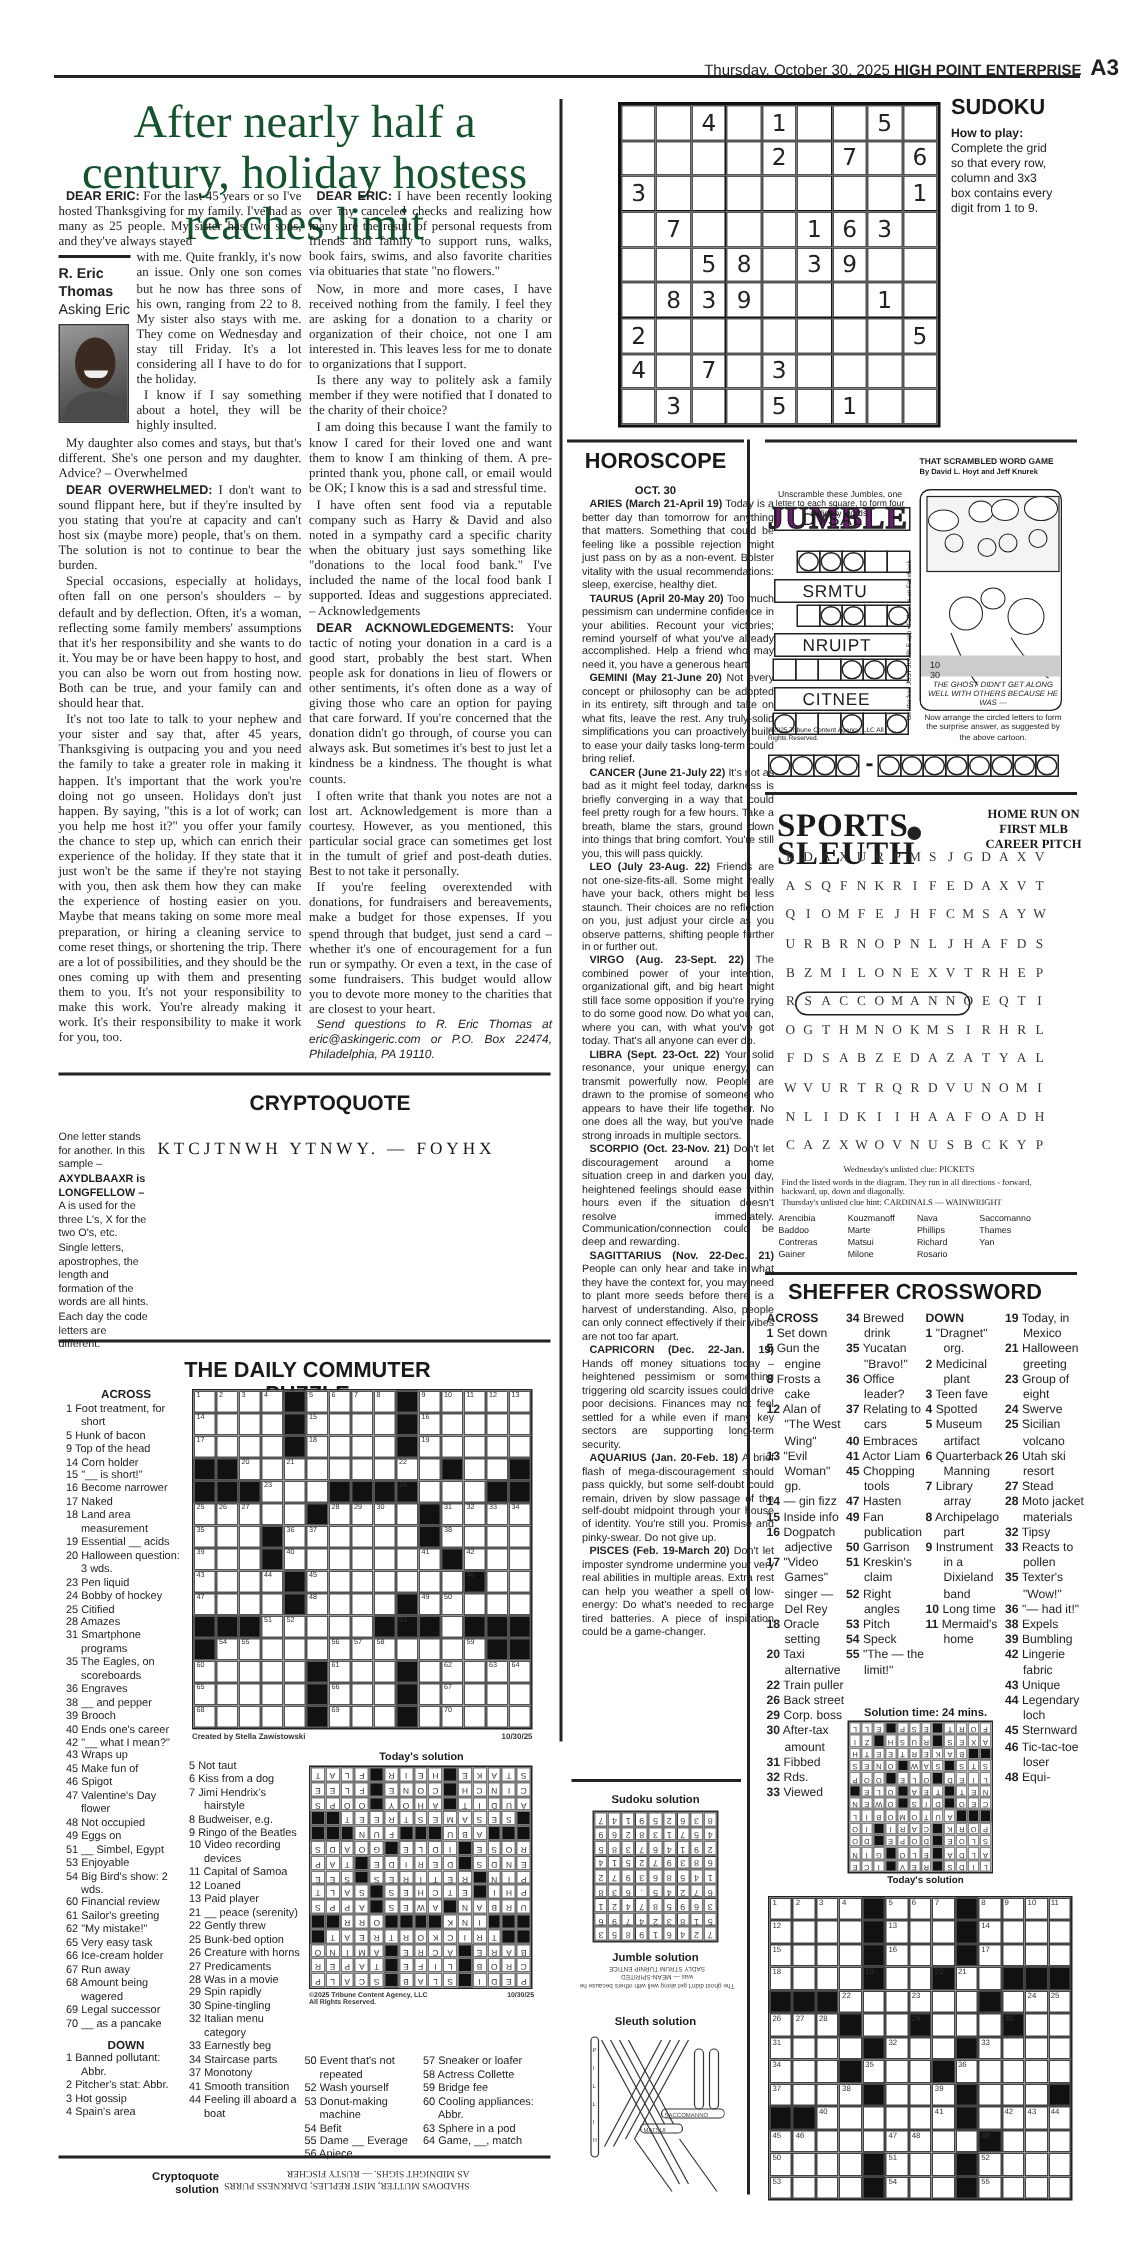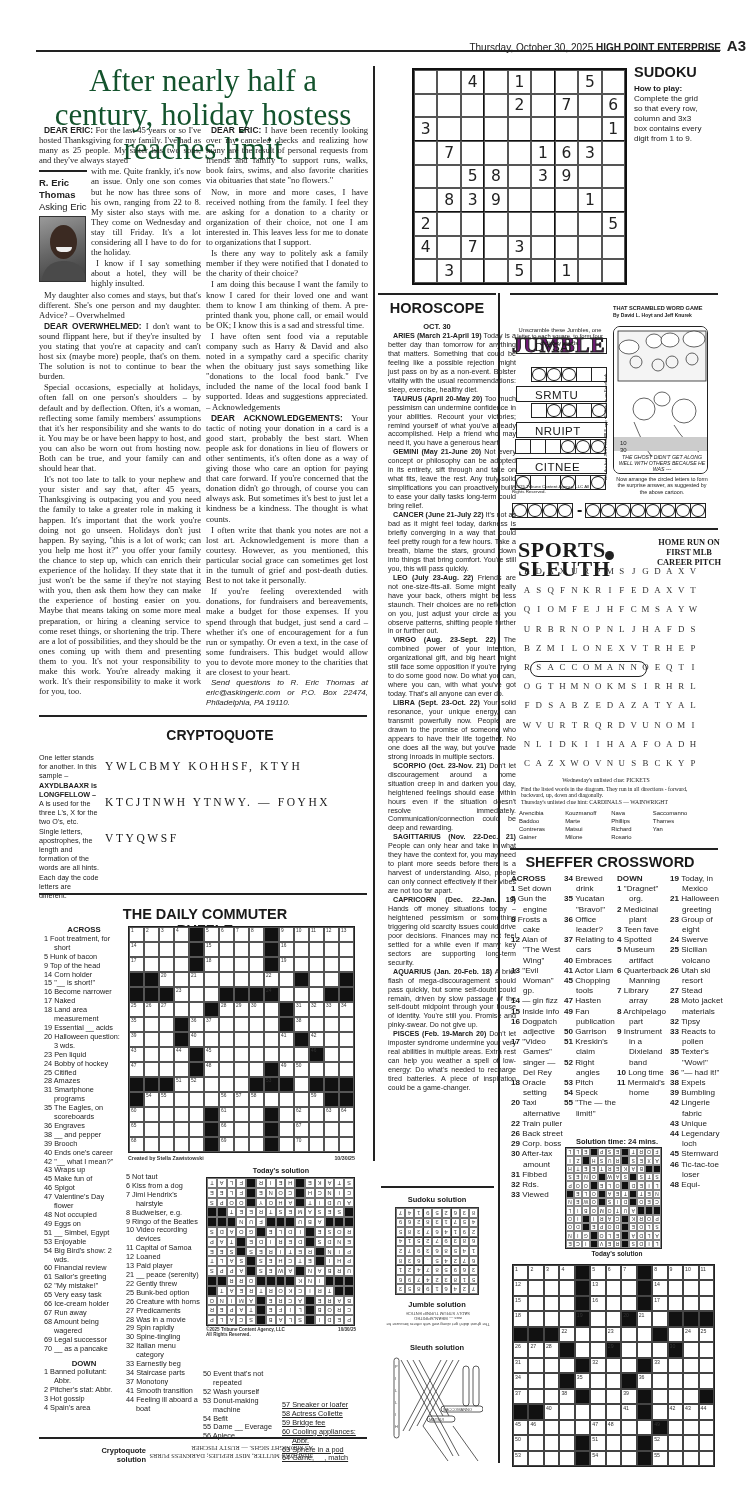--- a/index.html
+++ b/index.html
@@ -30,21 +30,21 @@
   #crypto-lines .cl { font-family: "Liberation Serif", serif; font-size: 11.5px; letter-spacing: 2.6px; height: 36px; white-space: nowrap; }
 
   
   #commuter-title { top: 906px; left: 100px; width: 210px; text-align: center; font-family: "Liberation Sans", sans-serif; font-weight: bold; font-size: 14.5px; }
   .clues { font-family: "Liberation Sans", sans-serif; font-size: 7.3px; line-height: 8.9px; color: #222; }
   .clues .h { font-weight: bold; text-align: center; font-size: 7.8px; }
   .clues .c { padding-left: 10px; text-indent: -10px; }
   #cm-across { top: 926px; left: 44px; width: 80px; }
   #cm-down2 { top: 1173px; left: 126px; width: 74px; }
   #cm-down3 { top: 1370px; left: 203px; width: 78px; }
-  #cm-down4 { top: 1401px; left: 282px; width: 88px; text-decoration: underline; }
+  #cm-down4 { top: 1370px; left: 282px; width: 88px; }
   #cm-grid { top: 926px; left: 128px; width: 227px; height: 227px; display: grid; grid-template-columns: repeat(15, 1fr); grid-template-rows: repeat(15, 1fr); border: 1px solid #222; }
   .cell { border: 0.5px solid #555; position: relative; background: #fff; }
   .cell.blk { background: #111; }
   .cell .n { position: absolute; top: 0; left: 1px; font-size: 4.8px; font-family: "Liberation Sans", sans-serif; color: #333; line-height: 5px; }
   #cm-credit { top: 1155px; left: 128px; width: 227px; font-family: "Liberation Sans", sans-serif; font-size: 5.3px; display: flex; justify-content: space-between; font-weight: bold; color: #333; }
   #cm-sol-title { top: 1166px; left: 206px; width: 150px; text-align: center; font-family: "Liberation Sans", sans-serif; font-weight: bold; font-size: 7.2px; }
   #cm-sol { top: 1177px; left: 206px; width: 149px; height: 149px; display: grid; grid-template-columns: repeat(15, 1fr); grid-template-rows: repeat(15, 1fr); border: 1px solid #222; transform: rotate(180deg); }
   .scell { border: 0.4px solid #777; font-family: "Liberation Sans", sans-serif; font-size: 5.6px; display: flex; align-items: center; justify-content: center; color: #333; background: #fff; }
   .scell.blk { background: #111; }
   #cm-copy { top: 1327px; left: 206px; width: 150px; font-family: "Liberation Sans", sans-serif; font-size: 4.6px; line-height: 5px; color: #333; font-weight: bold; }
@@ -180,23 +180,21 @@
 <div class="hrule" style="top:715px;left:39px;width:328px;"></div>
 <div class="vrule" style="top:66px;left:373px;height:1095px;"></div>
 
 <div id="crypto-title" class="abs">CRYPTOQUOTE</div>
 <div id="crypto-help" class="abs">
   <span>One letter stands for another. In this sample –</span>
   <b>AXYDLBAAXR is LONGFELLOW –</b>
   <span>A is used for the three L's, X for the two O's, etc. Single letters, apostrophes, the length and formation of the words are all hints. Each day the code letters are different.</span>
 </div>
 <div id="crypto-lines" class="abs">
-  <div class="cl">YWLCBMY KOHHSF, KTYH</div>
   <div class="cl">KTCJTNWH YTNWY. — FOYHX</div>
-  <div class="cl">VTYQWSF</div>
 </div>
 
 <div class="hrule" style="top:893px;left:39px;width:328px;"></div>
 
 <div id="commuter-title" class="abs">THE DAILY COMMUTER PUZZLE</div>
 <div id="cm-across" class="abs clues">
   <div class="h">ACROSS</div>
   <div id="cm-across-list">
       <div class="c">1 Foot treatment, for short</div>
       <div class="c">5 Hunk of bacon</div>

